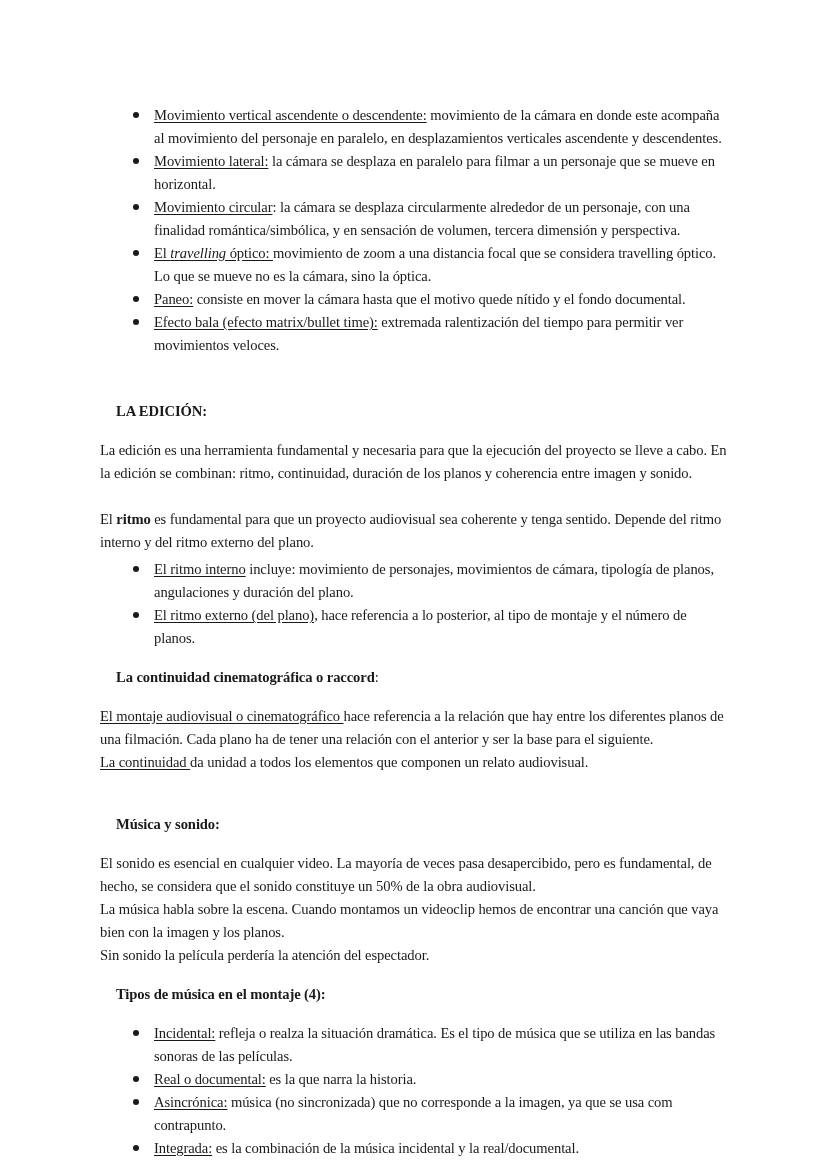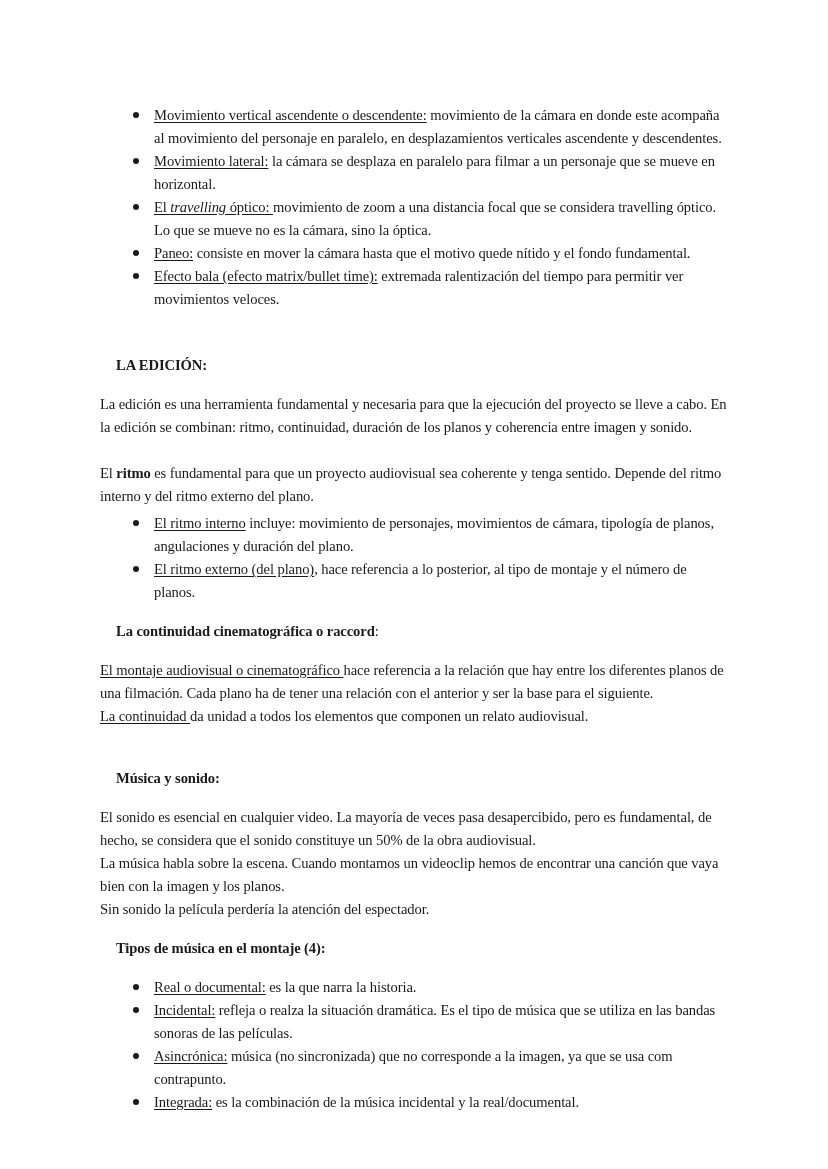--- a/index.html
+++ b/index.html
@@ -27,22 +27,23 @@
     .bi { font-weight: bold; }
   </style>
 </head>
 <body>
 
 <div class="page">
 
   <ul class="bullets">
     <li><span class="u">Movimiento vertical ascendente o descendente:</span><span> movimiento de la cámara en donde este acompaña al movimiento del personaje en paralelo, en desplazamientos verticales ascendente y descendentes.</span></li>
     <li><span class="u">Movimiento lateral:</span><span> la cámara se desplaza en paralelo para filmar a un personaje que se mueve en horizontal.</span></li>
+    <li><span class="u">Movimiento circular</span><span>: la cámara se desplaza circularmente alrededor de un personaje, con una finalidad romántica/simbólica, y en sensación de volumen, tercera dimensión y perspectiva.</span></li>
     <li><span class="u"><span>El </span><span class="i">travelling</span><span> óptico: </span></span><span> movimiento de zoom a una distancia focal que se considera travelling óptico. Lo que se mueve no es la cámara, sino la óptica.</span></li>
-    <li><span class="u">Paneo:</span><span> consiste en mover la cámara hasta que el motivo quede nítido y el fondo fundamental.</span></li>
+    <li><span class="u">Paneo:</span><span> consiste en mover la cámara hasta que el motivo quede nítido y el fondo documental.</span></li>
     <li><span class="u">Efecto bala (efecto matrix/bullet time):</span><span> extremada ralentización del tiempo para permitir ver movimientos veloces.</span></li>
   </ul>
 
   <div class="gap"></div>
 
   <p class="heading">LA EDICIÓN:</p>
   <p class="para">La edición es una herramienta fundamental y necesaria para que la ejecución del proyecto se lleve a cabo. En la edición se combinan: ritmo, continuidad, duración de los planos y coherencia entre imagen y sonido.</p>
 
   <div class="gap"></div>
 
@@ -57,19 +58,19 @@
   <p class="para"><span class="u">La continuidad </span><span>da unidad a todos los elementos que componen un relato audiovisual.</span></p>
 
   <div class="gap"></div>
 
   <p class="heading">Música y sonido:</p>
   <p class="para">El sonido es esencial en cualquier video. La mayoría de veces pasa desapercibido, pero es fundamental, de hecho, se considera que el sonido constituye  un 50% de la obra audiovisual.</p>
   <p class="para">La música habla sobre la escena. Cuando montamos un videoclip hemos de encontrar una canción que vaya bien con la imagen y los planos.</p>
   <p class="para">Sin sonido la película perdería la atención del espectador.</p>
   <p class="heading">Tipos de música en el montaje (4):</p>
   <ul class="bullets">
+    <li><span class="u">Incidental:</span><span> refleja o realza la situación dramática. Es el tipo de música que se utiliza en las bandas sonoras de las películas.</span></li>
     <li><span class="u">Real o documental:</span><span> es la que narra la historia.</span></li>
-    <li><span class="u">Incidental:</span><span> refleja o realza la situación dramática. Es el tipo de música que se utiliza en las bandas sonoras de las películas.</span></li>
     <li><span class="u">Asincrónica:</span><span> música (no sincronizada) que no corresponde a la imagen, ya que se usa com contrapunto.</span></li>
     <li><span class="u">Integrada:</span><span> es la combinación de la música incidental y la real/documental.</span></li>
   </ul>
 
 </div>
 
 </body></html>

